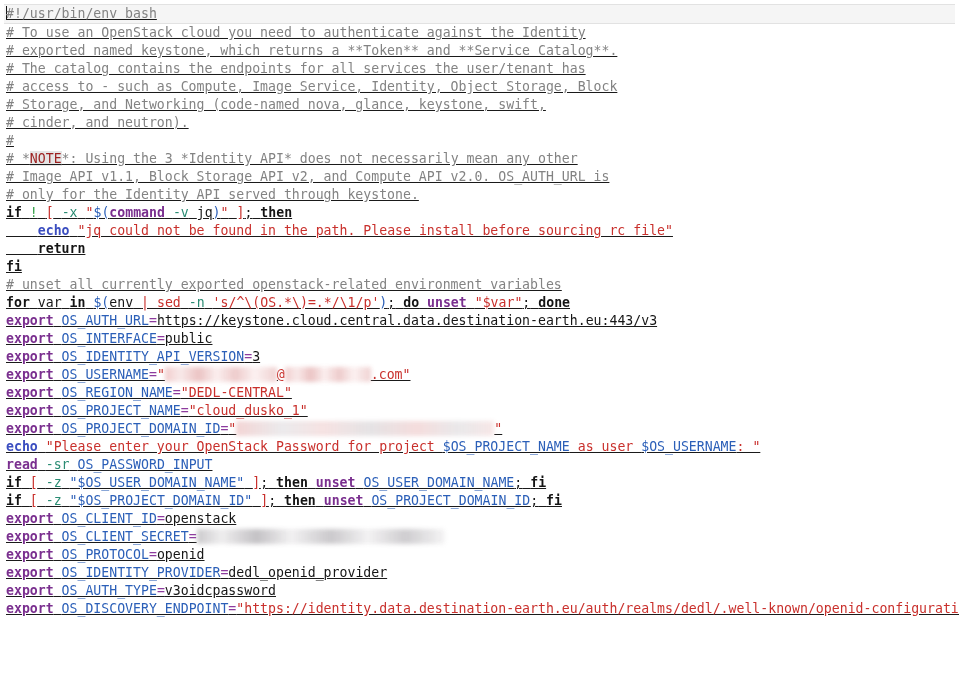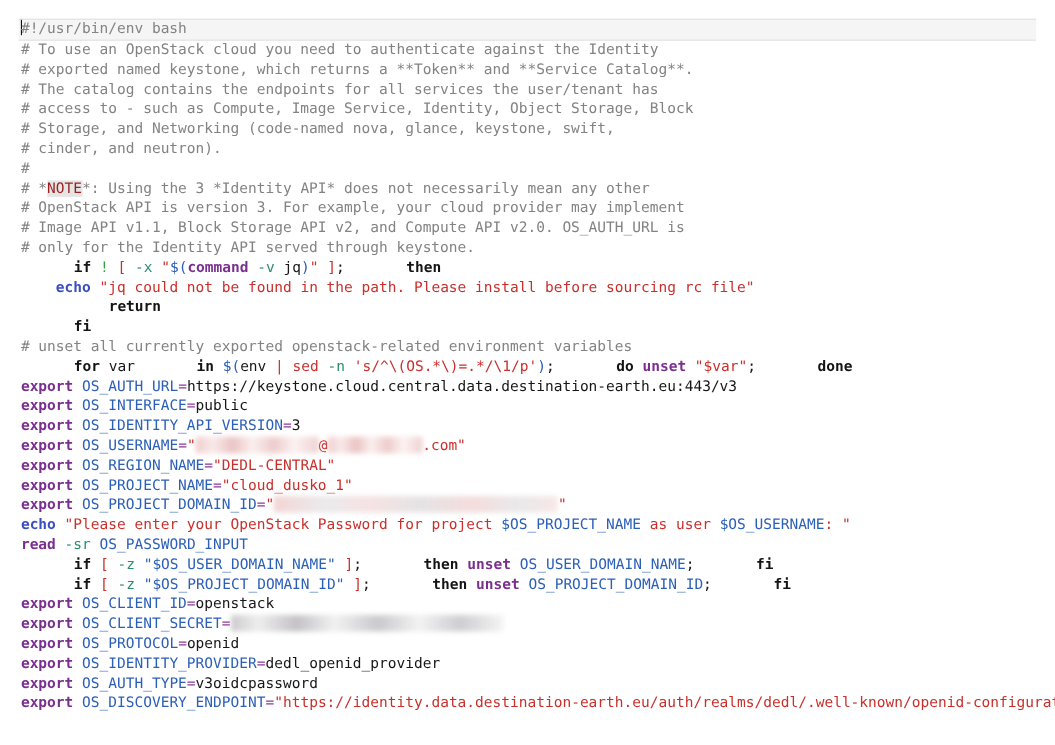--- a/index.html
+++ b/index.html
@@ -17,22 +17,23 @@
     line-height: 18px;
     color: #1a1a1a;
     -webkit-font-smoothing: antialiased;
   }
 
   #editor {
     position: relative;
     width: 959px;
     height: 647px;
     overflow: hidden;
-    padding: 17px;
+    padding: 4px;
     box-sizing: border-box;
+    text-decoration: underline;
   }
 
   .code-line {
     position: relative;
     height: 18px;
     line-height: 18px;
     white-space: pre;
     padding-left: 2px;
     box-sizing: border-box;
   }
@@ -52,21 +53,21 @@
     width: 1px;
     height: 14px;
     background: #101010;
     vertical-align: -2px;
     margin-right: -1px;
   }
 
   
   .t-plain    { color: #161616; }
   .t-comment  { color: #838383; }
-  .t-kw       { color: #141414; font-weight: bold; margin-left: 48px; }   
+  .t-kw       { color: #141414; font-weight: bold; }   
   .t-builtin  { color: #7a2f8f; font-weight: bold; }   
   .t-echo     { color: #3b4ec0; font-weight: bold; }   
   .t-var      { color: #2b5fb8; }                      
   .t-varref   { color: #2b5fb8; margin-top: 16px; }                      
   .t-str      { color: #c9302c; }                      
   .t-op       { color: #8d3b9e; }                      
   .t-bracket  { color: #c9302c; }                      
   .t-flag     { color: #2a8c73; }                      
   .t-bang     { color: #2f9e44; }                      
   .t-subst    { color: #2b5fb8; }                      
@@ -137,21 +138,20 @@
   <div class="code-line"><span class="t-comment"># To use an OpenStack cloud you need to authenticate against the Identity</span></div>
   <div class="code-line"><span class="t-comment"># exported named keystone, which returns a **Token** and **Service Catalog**.</span></div>
   <div class="code-line"><span class="t-comment"># The catalog contains the endpoints for all services the user/tenant has</span></div>
   <div class="code-line"><span class="t-comment"># access to - such as Compute, Image Service, Identity, Object Storage, Block</span></div>
   <div class="code-line"><span class="t-comment"># Storage, and Networking (code-named nova, glance, keystone, swift,</span></div>
   <div class="code-line"><span class="t-comment"># cinder, and neutron).</span></div>
   <div class="code-line"><span class="t-comment">#</span></div>
 
   <div class="code-line"><span class="t-comment"># *</span><span class="note-hl">NOTE</span><span class="t-comment">*: Using the 3 *Identity API* does not necessarily mean any other</span></div>
 
-  <div class="code-line"><span class="t-comment"># OpenStack API is version 3. For example, your cloud provider may implement</span></div>
   <div class="code-line"><span class="t-comment"># Image API v1.1, Block Storage API v2, and Compute API v2.0. OS_AUTH_URL is</span></div>
   <div class="code-line"><span class="t-comment"># only for the Identity API served through keystone.</span></div>
 
   <div class="code-line"><span class="t-kw">if</span><span class="t-plain"> </span><span class="t-bang">!</span><span class="t-plain"> </span><span class="t-bracket">[</span><span class="t-plain"> </span><span class="t-flag">-x</span><span class="t-plain"> </span><span class="t-str">"</span><span class="t-subst">$(</span><span class="t-builtin">command</span><span class="t-plain"> </span><span class="t-flag">-v</span><span class="t-plain"> </span><span class="t-plain">jq</span><span class="t-subst">)</span><span class="t-str">"</span><span class="t-plain"> </span><span class="t-bracket">]</span><span class="t-punc">;</span><span class="t-plain"> </span><span class="t-kw">then</span></div>
 
   <div class="code-line"><span class="t-plain">    </span><span class="t-echo">echo</span><span class="t-plain"> </span><span class="t-str">"jq could not be found in the path. Please install before sourcing rc file"</span></div>
 
   <div class="code-line"><span class="t-plain">    </span><span class="t-kw">return</span></div>
 
   <div class="code-line"><span class="t-kw">fi</span></div>

